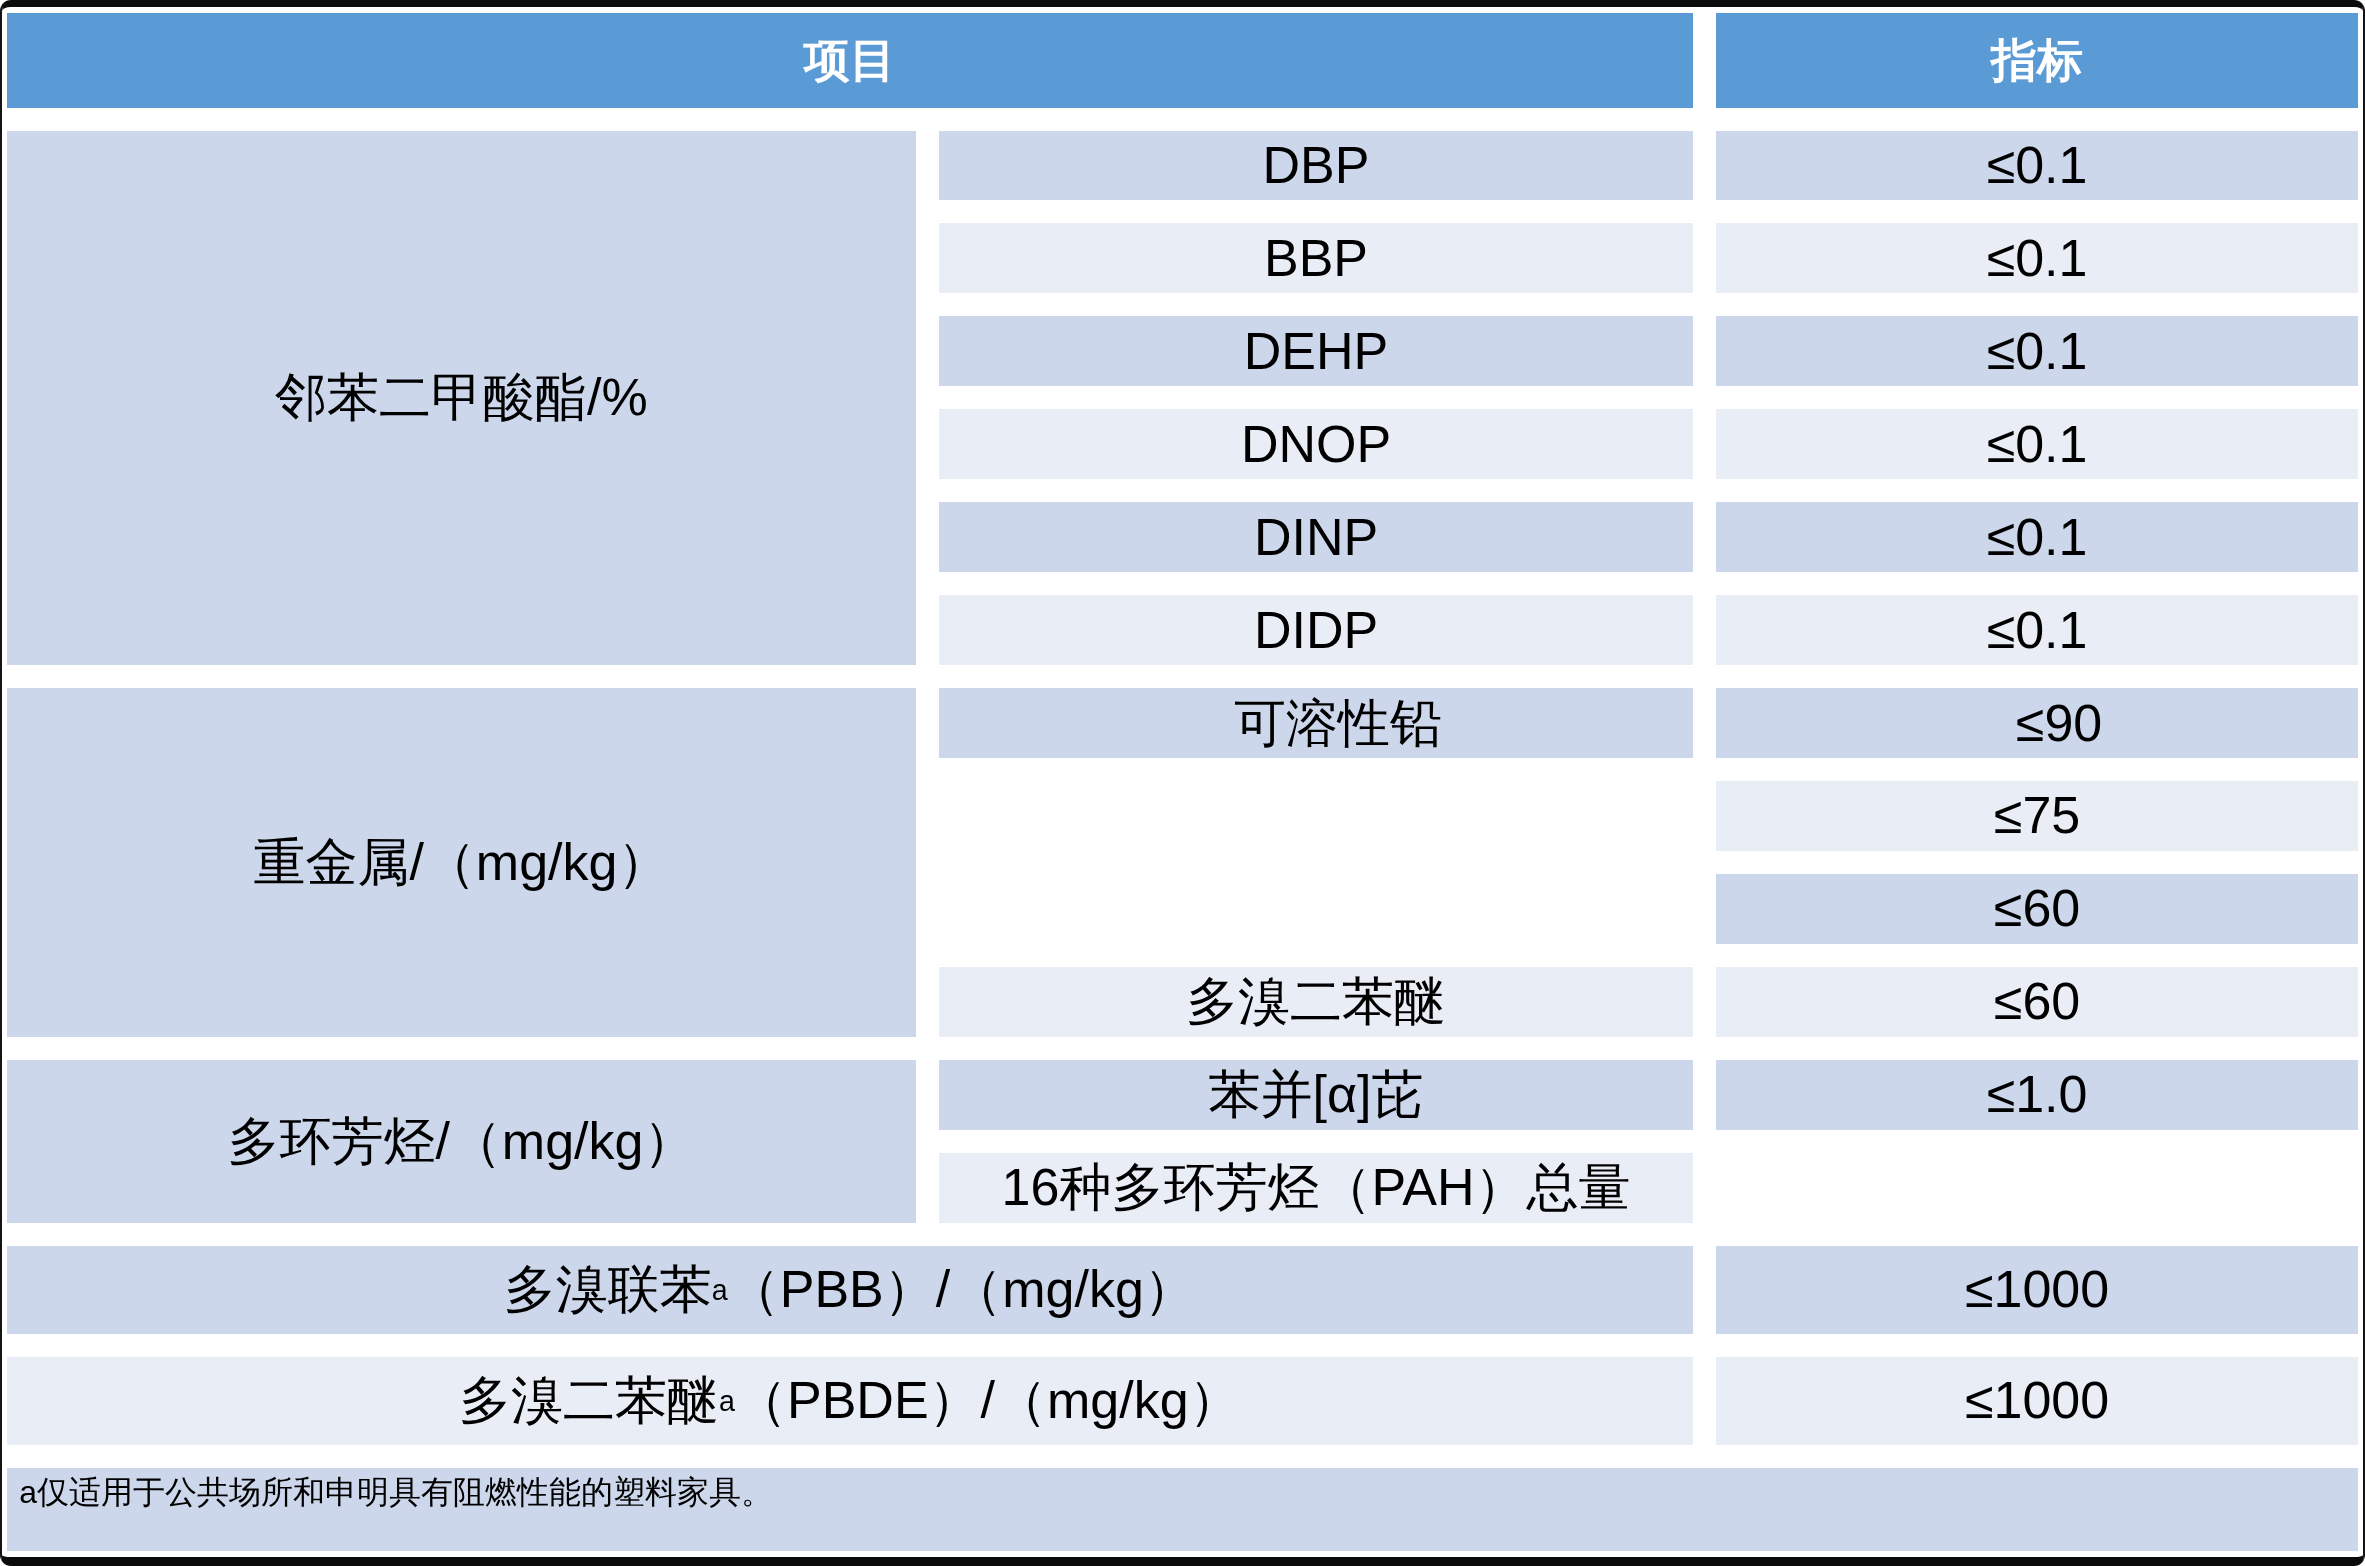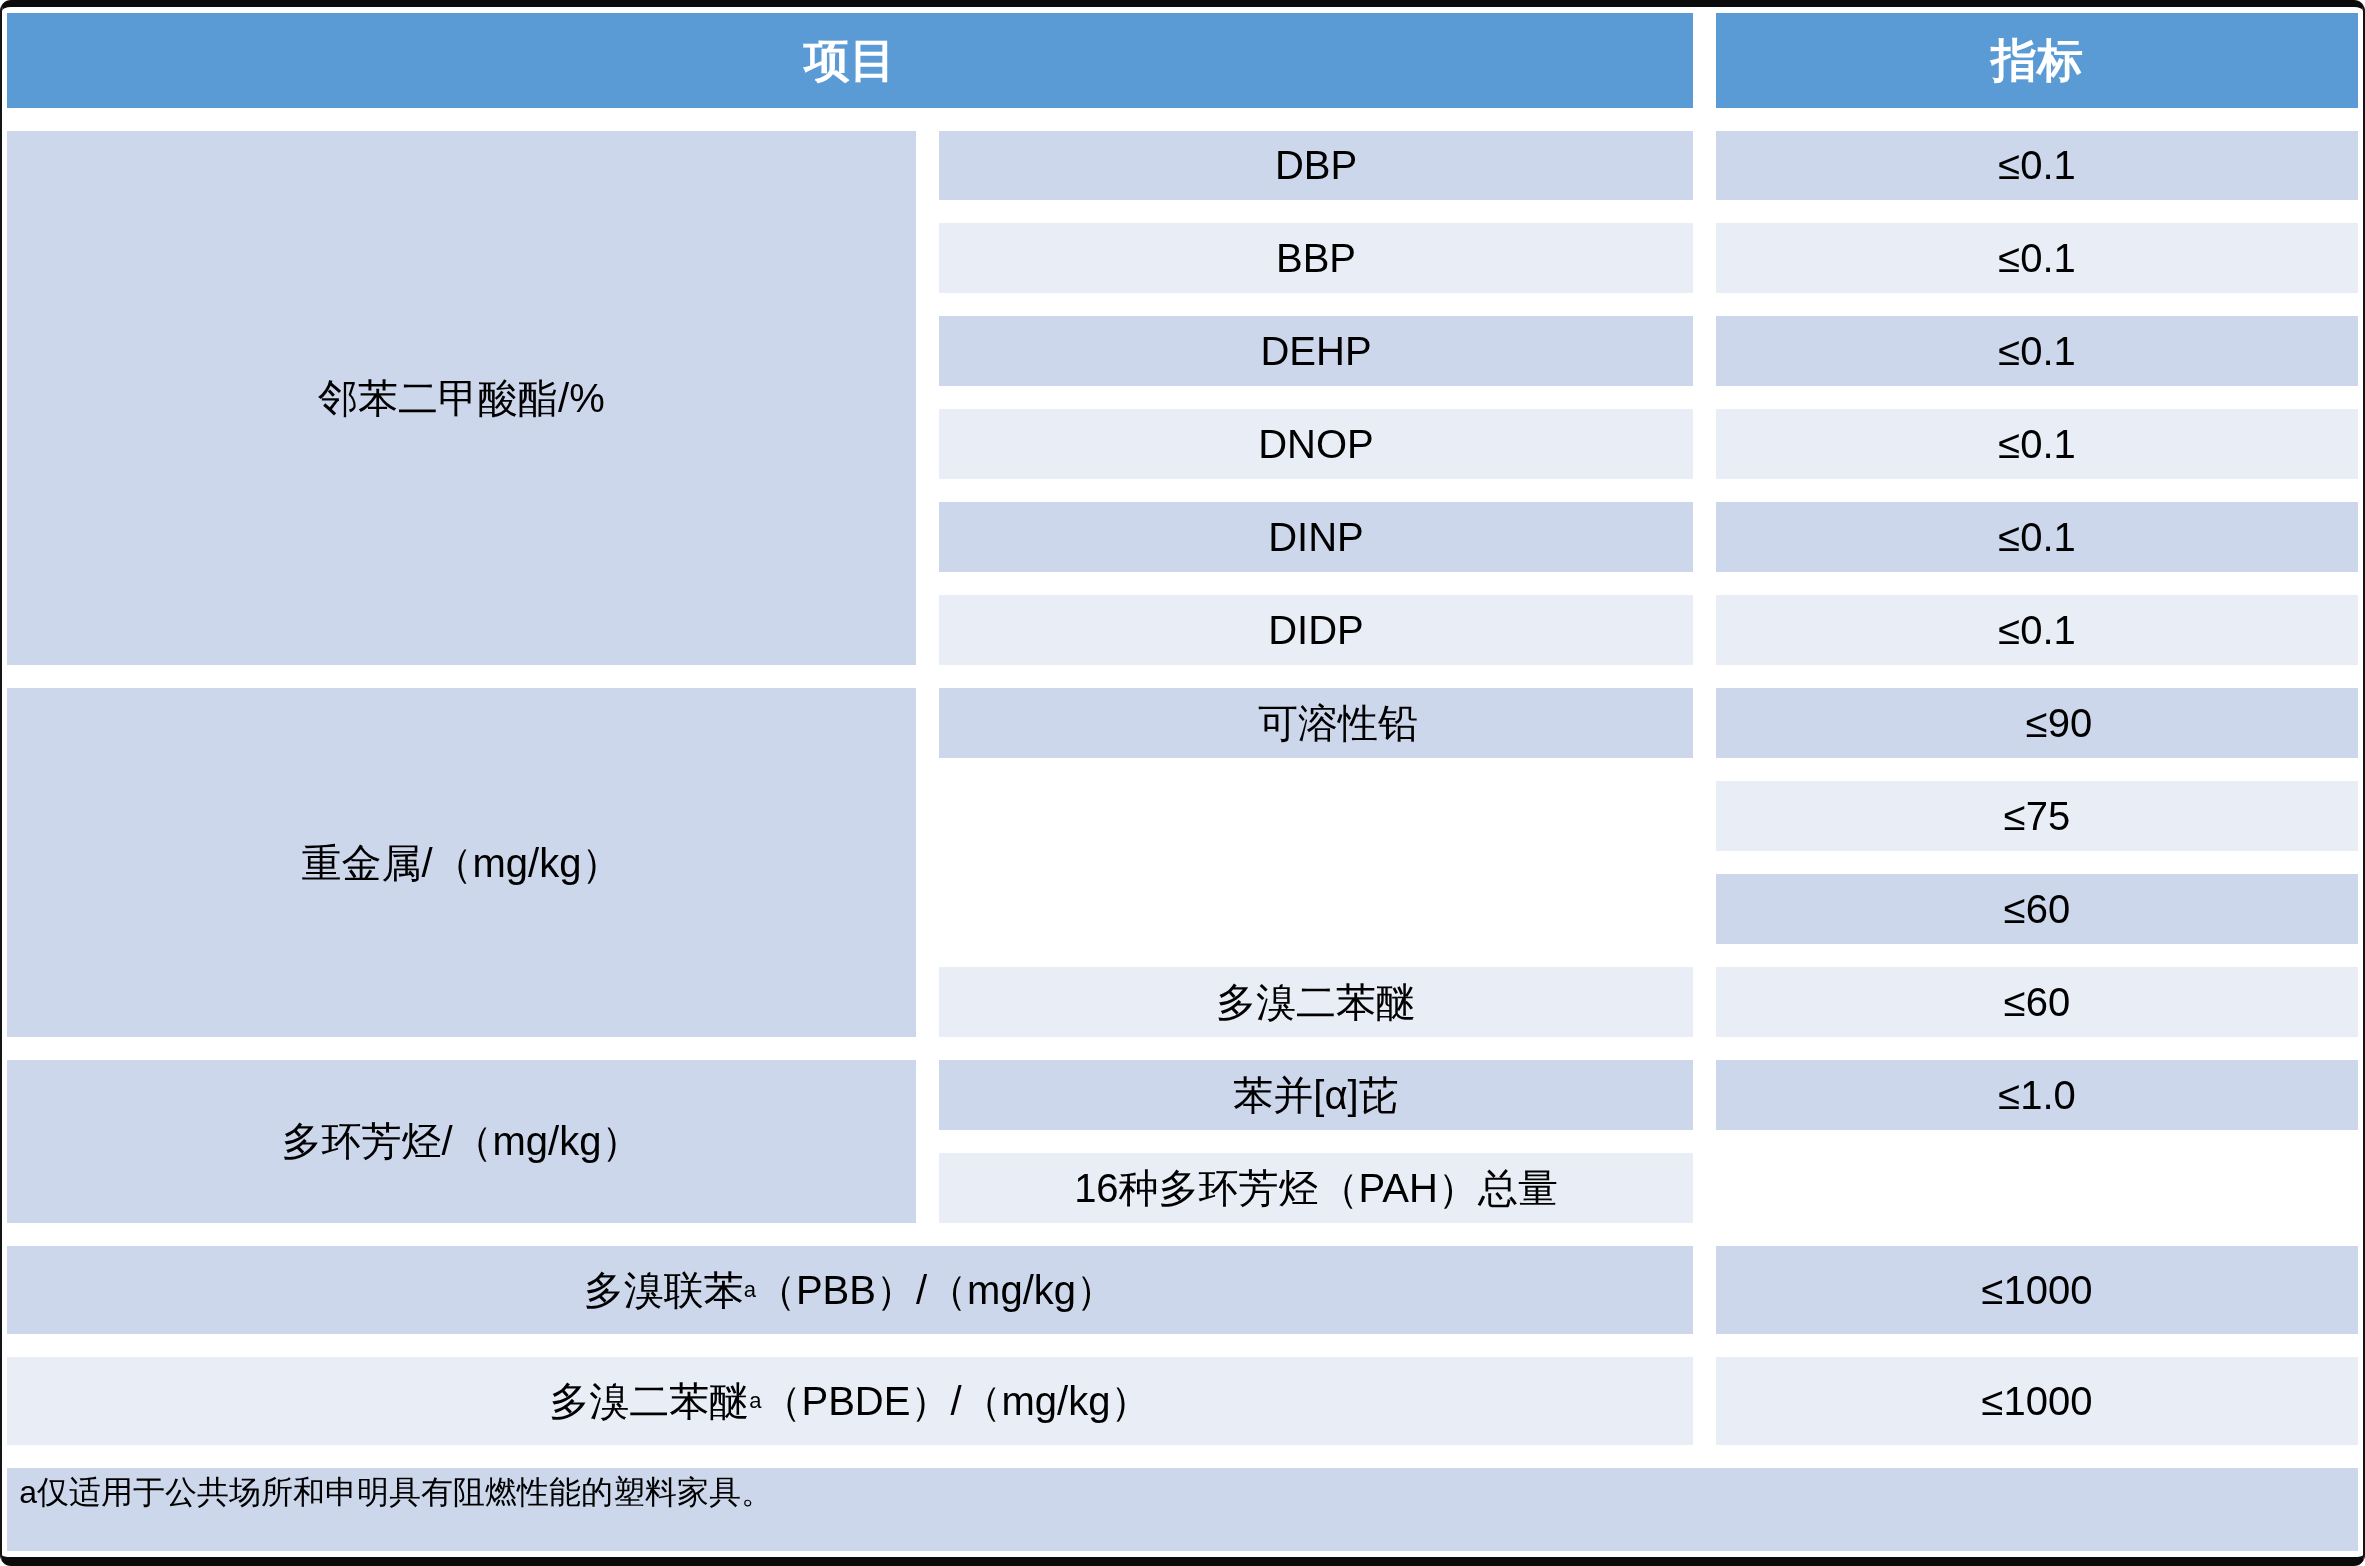--- a/index.html
+++ b/index.html
@@ -29,21 +29,21 @@
     display: grid;
     grid-template-columns: 1345fr 1115fr 950fr;
     grid-template-rows: 95px repeat(12, 1fr) 88px 88px 83px;
     gap: 23px;
   }
   .cell {
     display: flex;
     align-items: center;
     justify-content: center;
     color: #000000;
-    font-size: 40px;
+    font-size: 52px;
     line-height: 1.1;
     text-align: center;
     white-space: nowrap;
   }
   .hdr {
     background: #5b9bd5;
     color: #ffffff;
     font-weight: bold;
     font-size: 46px;
   }

